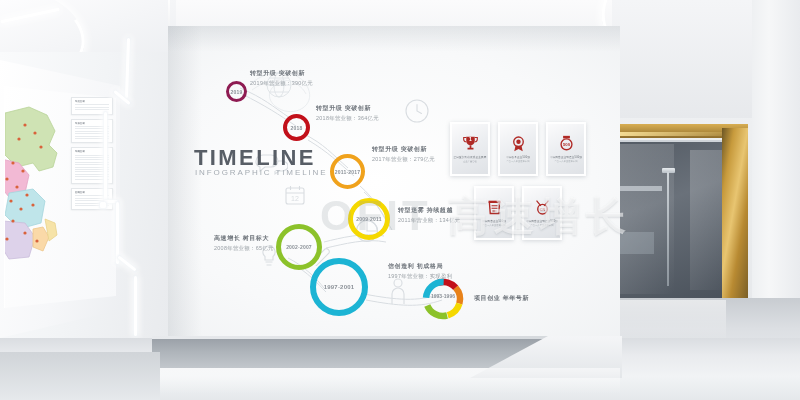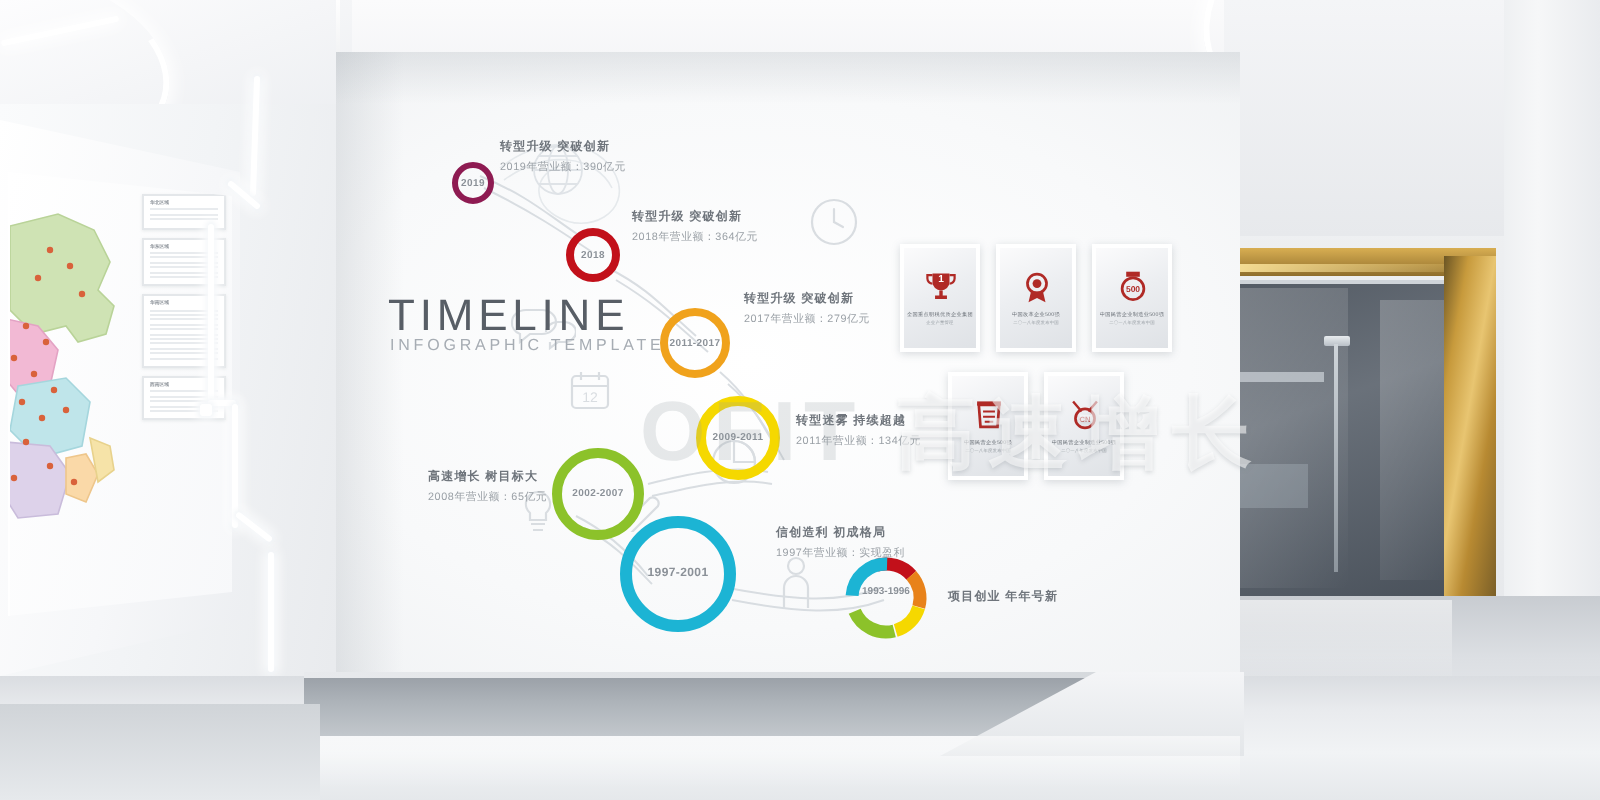--- a/index.html
+++ b/index.html
@@ -93,21 +93,21 @@
   .base-white{position:absolute;left:470px;top:336px;width:152px;height:42px;
     background:linear-gradient(180deg,#f4f5f7,#e3e6e9);
     clip-path:polygon(78px 0,152px 0,152px 42px,0 42px);}
 
   
   .tl{position:absolute;left:168px;top:26px;width:452px;height:352px;}
 
   .title-cn{position:absolute;left:28px;top:101px;font-size:15px;font-weight:bold;
     letter-spacing:3px;color:#8e949b;}
   .title-en{position:absolute;left:26px;top:119px;font-size:22px;letter-spacing:2.4px;
-    color:#585e66;font-weight:400;text-align:right;}
+    color:#585e66;font-weight:700;text-align:right;}
   .title-sub{position:absolute;left:27px;top:142px;font-size:8px;letter-spacing:1.9px;
     color:#a6acb3;}
 
   .ring{position:absolute;border-radius:50%;box-sizing:border-box;
     display:flex;align-items:center;justify-content:center;}
   .ring span{font-size:5px;font-weight:bold;color:#8b9198;letter-spacing:.2px;
     white-space:nowrap;}
 
   .evt{position:absolute;white-space:nowrap;}
   .evt .h{font-size:6px;font-weight:bold;color:#6f757c;letter-spacing:.6px;}
@@ -324,21 +324,21 @@
       <circle cx="8" cy="5" r="4" fill="none" stroke="#d9dde1" stroke-width="1.1"></circle>
       <path d="M2 26 v-10 a6 6 0 0 1 12 0 v10" fill="none" stroke="#d9dde1" stroke-width="1.1"></path>
     </svg>
     <svg class="deco" style="left:96px;top:44px;" width="30" height="30" viewBox="0 0 30 30">
       <circle cx="15" cy="15" r="12" fill="none" stroke="#dfe3e7" stroke-width=".9"></circle>
       <ellipse cx="15" cy="15" rx="5" ry="12" fill="none" stroke="#dfe3e7" stroke-width=".9"></ellipse>
       <path d="M3 15 H27 M5 8 H25 M5 22 H25" stroke="#dfe3e7" stroke-width=".9" fill="none"></path>
     </svg>
 
     <div class="title-en">TIMELINE</div>
-    <div class="title-sub">INFOGRAPHIC TEMPLATE</div>
+    <div class="title-sub">INFOGRAPHIC TIMELINE</div>
 
     <div class="ring" style="left:58px;top:55px;width:21px;height:21px;border:3.5px solid #8e1b52;">
       <span>2019</span>
     </div>
     <div class="evt" style="left:82px;top:43px;">
       <div class="h">转型升级 突破创新</div>
       <div class="s">2019年营业额：390亿元</div>
     </div>
 
     <div class="ring" style="left:115px;top:88px;width:27px;height:27px;border:4px solid #c2101a;">

